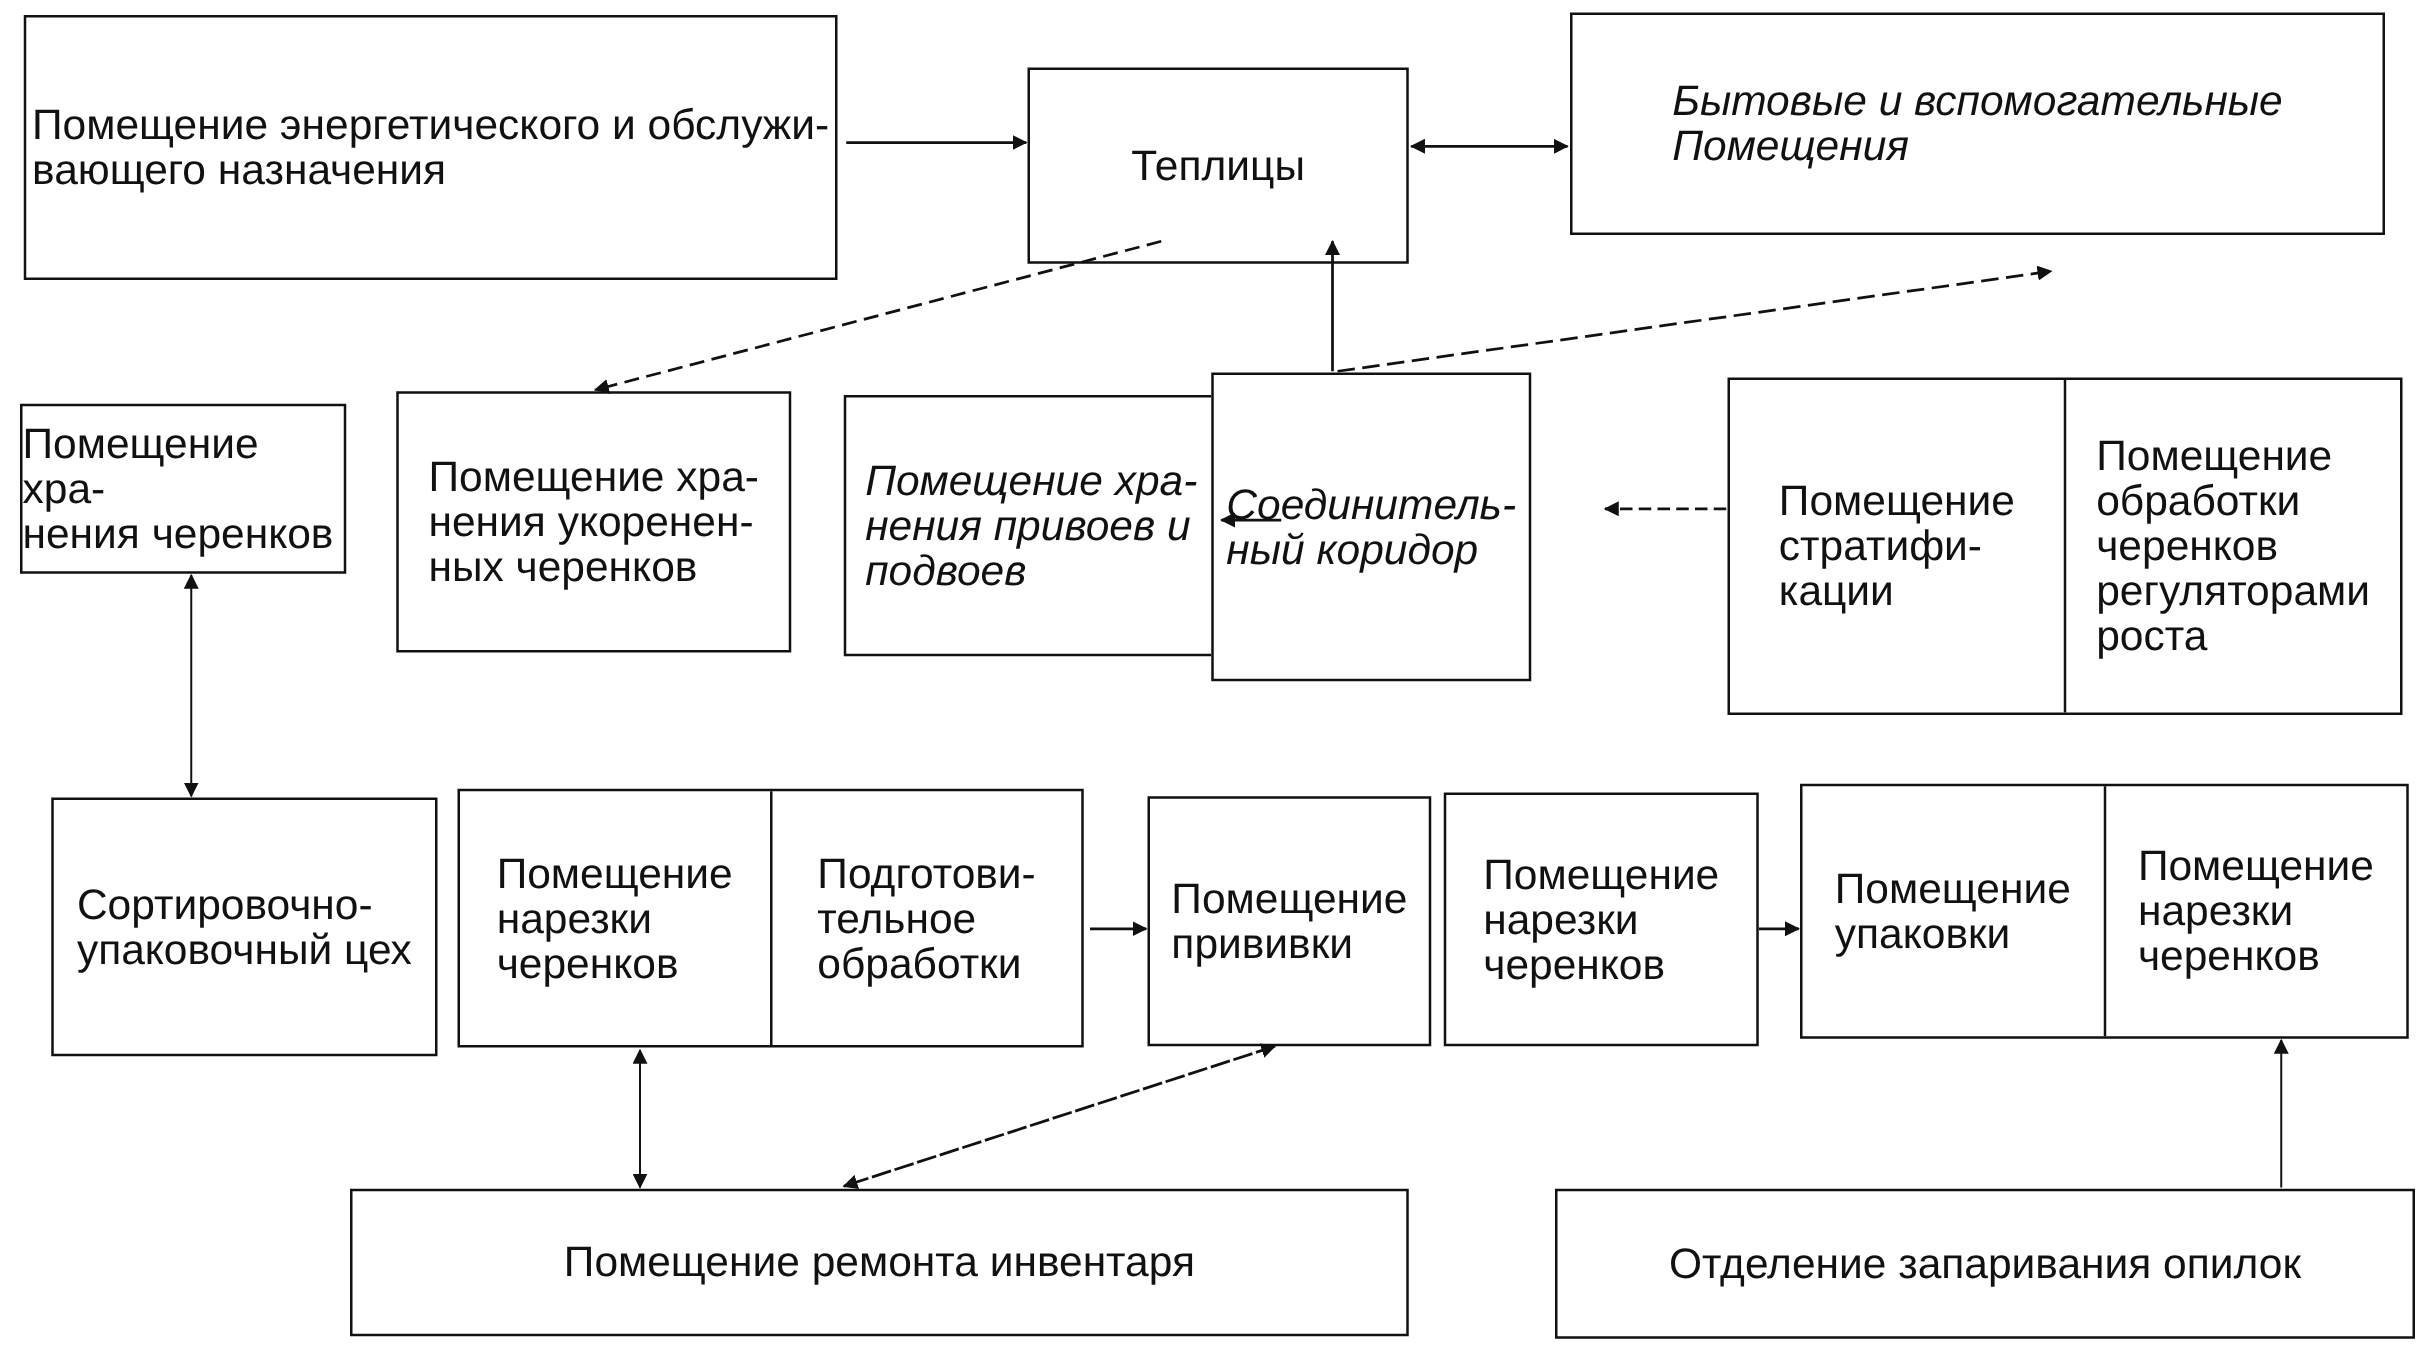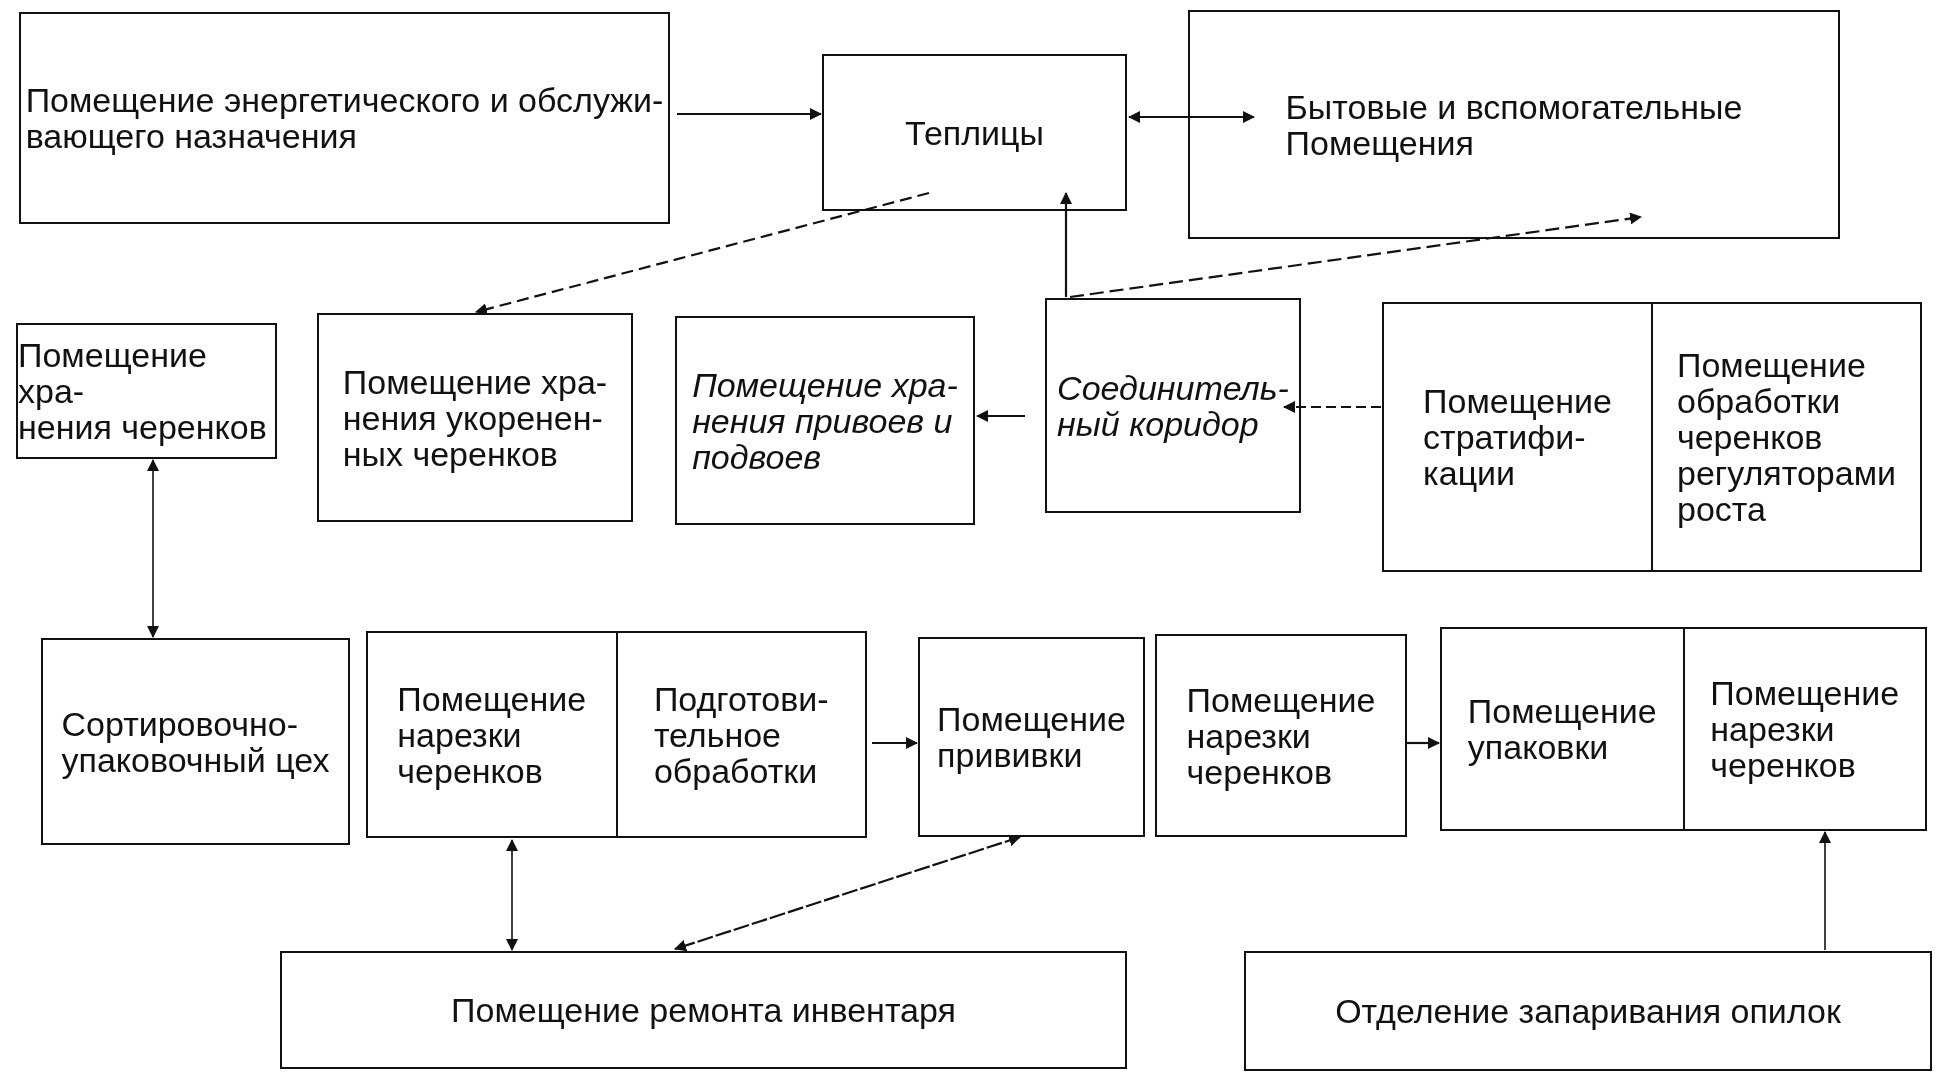--- a/index.html
+++ b/index.html
@@ -17,40 +17,40 @@
 </head>
 <body>
 
 <div class="box" style="left:19px;top:12px;width:651px;height:212px;">
   <span class="label">Помещение энергетического и обслужи-
 вающего назначения</span>
 </div>
 <div class="box" style="left:822px;top:34px;width:305px;height:157px;margin-top:20px;">
   <span class="label">Теплицы</span>
 </div>
-<div class="box" style="left:1188px;top:10px;width:652px;height:229px;">
+<div class="box" style="left:1256px;top:10px;width:652px;height:178px;font-style:italic;">
   <span class="label">Бытовые и вспомогательные
 Помещения</span>
 </div>
 
 <div class="box" style="left:16px;top:323px;width:261px;height:136px;">
   <span class="label">Помещение хра-
 нения черенков</span>
 </div>
 <div class="box" style="left:317px;top:313px;width:316px;height:209px;">
   <span class="label">Помещение хра-
 нения укоренен-
 ных черенков</span>
 </div>
 <div class="box" style="left:675px;top:316px;width:300px;height:209px;">
   <span class="label italic">Помещение хра-
 нения привоев и
 подвоев</span>
 </div>
-<div class="box" style="left:1045px;top:298px;width:256px;height:215px;">
+<div class="box" style="left:969px;top:298px;width:256px;height:247px;">
   <span class="label italic">Соединитель-
 ный коридор</span>
 </div>
 <div class="box split" style="left:1382px;top:302px;width:540px;height:270px;">
   <div class="cell">
     <span class="label">Помещение
 стратифи-
 кации</span>
   </div>
   <div class="cell">

